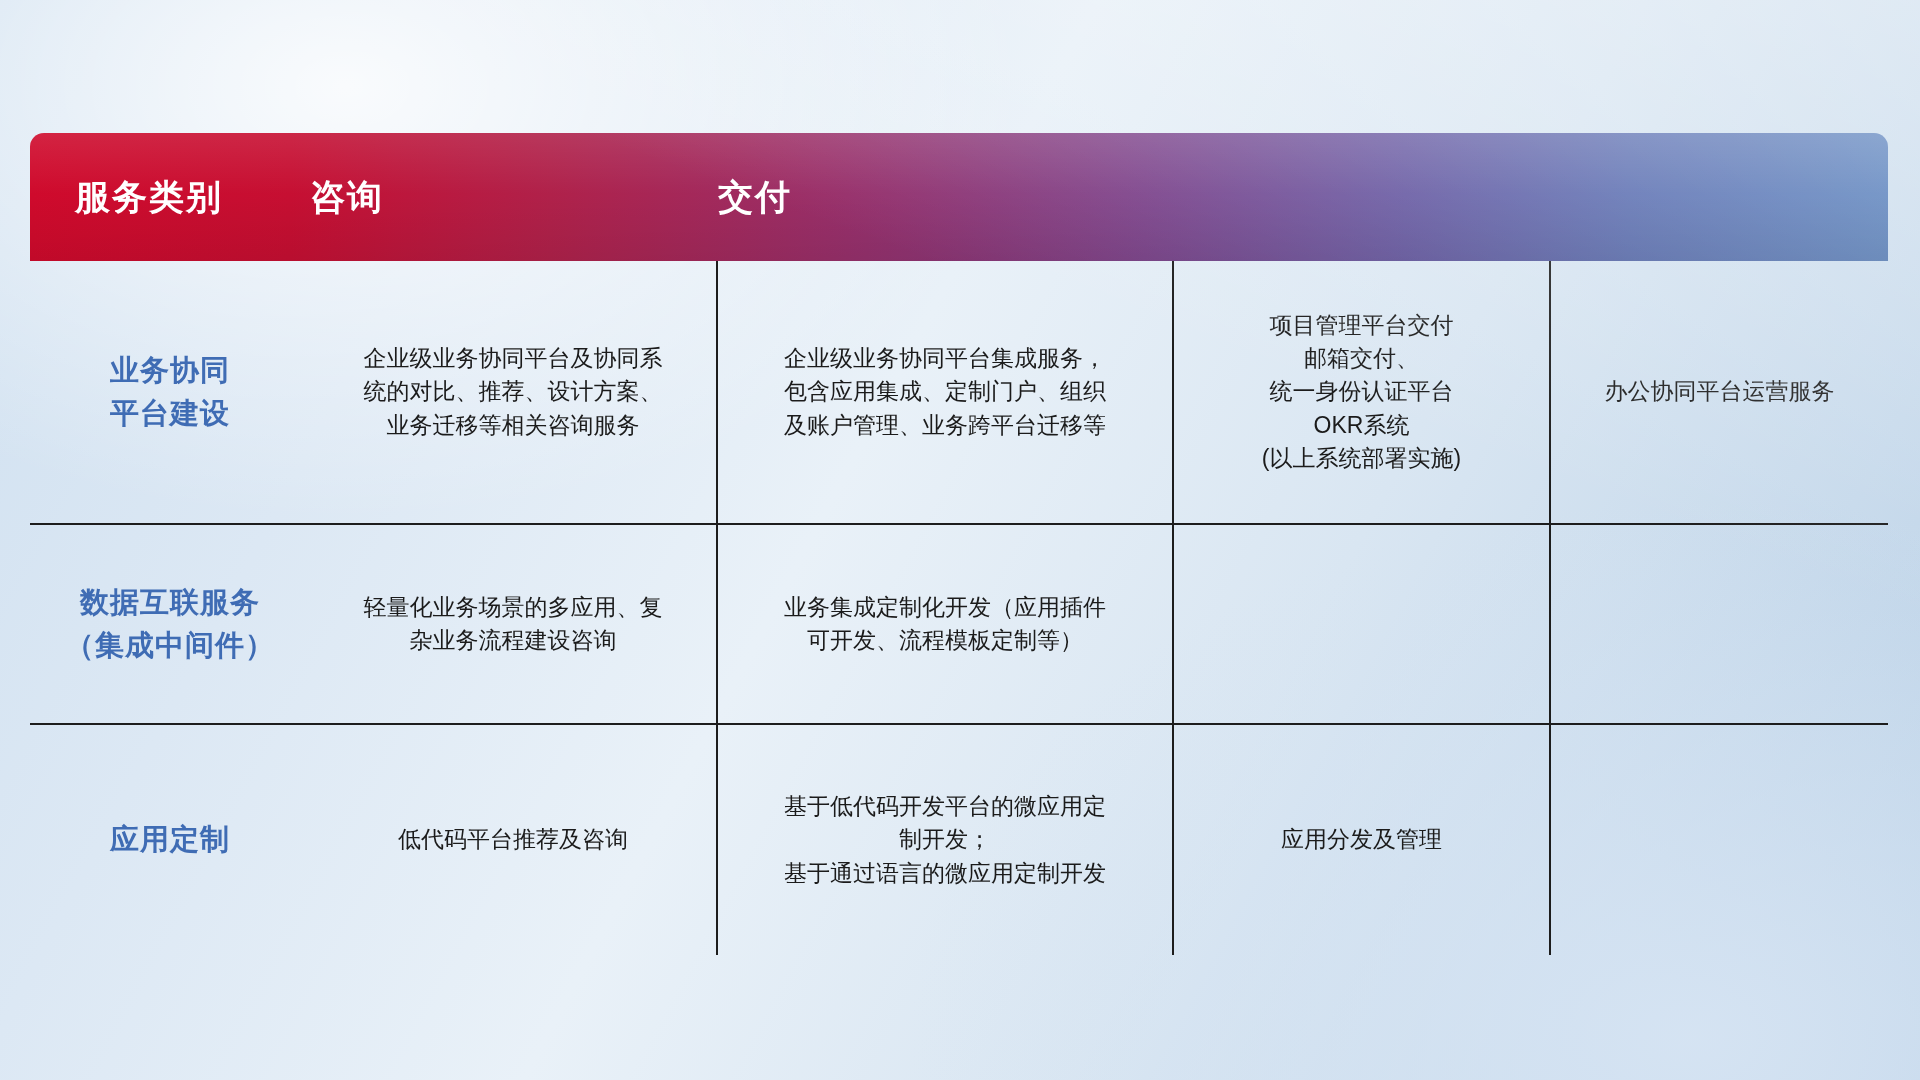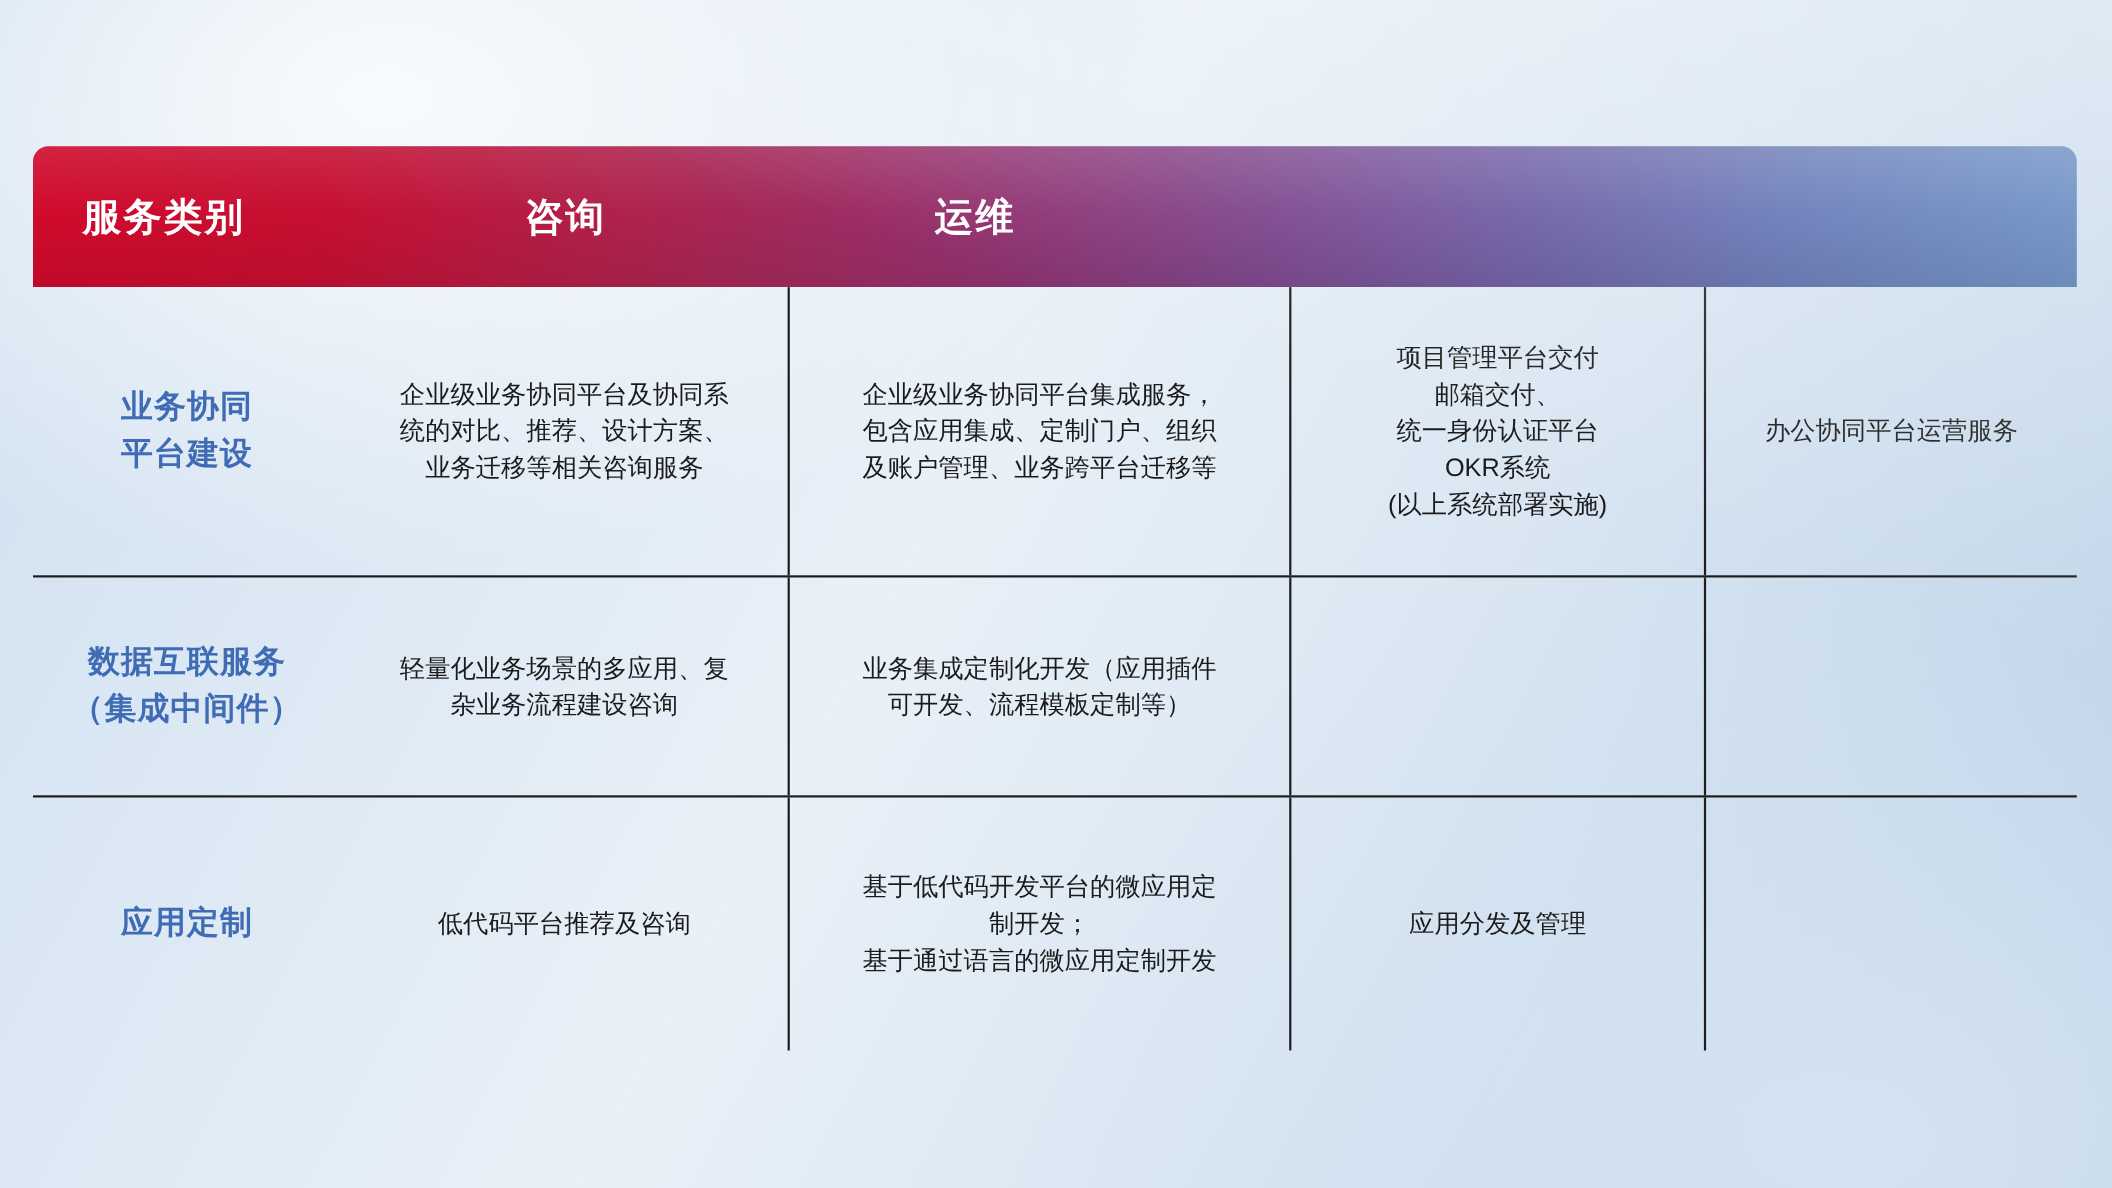--- a/index.html
+++ b/index.html
@@ -66,21 +66,20 @@
     inset: 0;
     background: linear-gradient(180deg, rgba(255,255,255,0.10) 0%, rgba(255,255,255,0.0) 48%, rgba(0,0,0,0.07) 100%);
     pointer-events: none;
   }
   .th {
     position: relative;
     color: #ffffff;
     font-size: 35px;
     font-weight: 700;
     letter-spacing: 2px;
-    text-align: center;
     z-index: 2;
     white-space: nowrap;
   }
 
   
   .c1 { width: 280px; }
   .c2 { width: 408px; }
   .c3 { width: 456px; }
   .c4 { width: 377px; }
   .c5 { width: 337px; }
@@ -133,21 +132,21 @@
 </head>
 <body>
 
 <div class="page">
 
   <div class="table-wrap">
 
     <div class="thead">
       <div class="th c1">服务类别</div>
       <div class="th c2">咨询</div>
-      <div class="th c5">运维</div>
+      <div class="th c4">交付</div>
     </div>
 
     <div class="tbody">
 
       <div class="trow row-h1">
         <div class="td c1 label">业务协同
 平台建设</div>
         <div class="td c2">企业级业务协同平台及协同系
 统的对比、推荐、设计方案、
 业务迁移等相关咨询服务</div>

